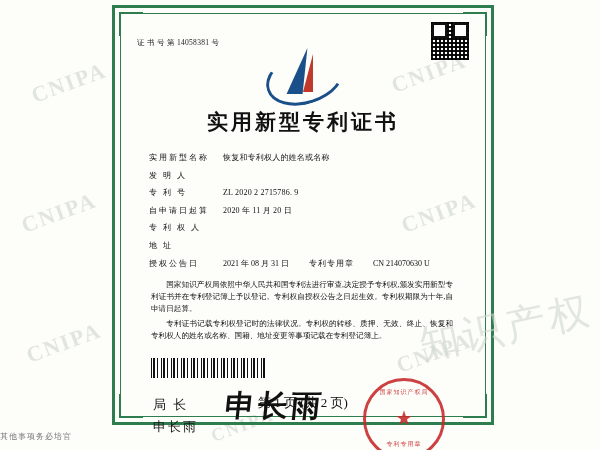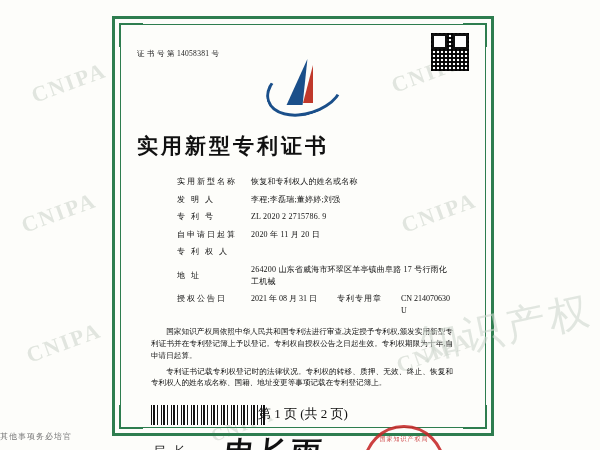--- a/index.html
+++ b/index.html
@@ -34,21 +34,21 @@
     font-weight: bold;
     letter-spacing: 2px;
     opacity: 0.75;
     font-family: "Liberation Serif", serif;
     white-space: nowrap;
   }
   
   .frame-outer {
     position: absolute;
     left: 112px;
-    top: 16px;
+    top: 5px;
     width: 376px;
     height: 414px;
     border: 3px solid #2e7d4f;
     background: transparent;
     z-index: 2;
   }
   .frame-inner {
     position: absolute;
     left: 5px;
     top: 5px;
@@ -139,41 +139,41 @@
     left: 6px; top: 6px;
     width: 74px; height: 46px;
     border: 3px solid #1a4f8a;
     border-radius: 50%;
     border-right-color: transparent;
     border-top-color: transparent;
     transform: rotate(-18deg);
   }
 
   .title {
+    text-align: center;
     font-family: "Liberation Serif", serif;
     font-weight: bold;
     font-size: 21px;
     letter-spacing: 3px;
     color: #111;
-    margin-top: 15px;
+    margin-top: 2px;
   }
 
   .fields {
     margin-top: 16px;
     padding: 0 14px 0 12px;
     font-family: "Liberation Serif", serif;
     font-size: 8px;
     line-height: 1.45;
     color: #111;
   }
   .field-row {
     display: flex;
-    align-items: center;
+    align-items: flex-start;
     margin-bottom: 6px;
-    margin-left: 28px;
   }
   .field-label {
     width: 74px;
     flex: 0 0 74px;
     letter-spacing: 2px;
     white-space: nowrap;
   }
   .field-value {
     flex: 1;
     letter-spacing: 0.2px;
@@ -343,36 +343,34 @@
 
       <div class="title">实用新型专利证书</div>
 
       <div class="fields">
         <div class="field-row">
           <div class="field-label">实用新型名称</div>
           <div class="field-value">恢复和专利权人的姓名或名称</div>
         </div>
         <div class="field-row">
           <div class="field-label">发  明  人</div>
-          <div class="field-value">李程;李磊瑞;董婷婷;刘强</div>
         </div>
         <div class="field-row">
           <div class="field-label">专  利  号</div>
           <div class="field-value">ZL 2020 2 2715786. 9</div>
         </div>
         <div class="field-row">
           <div class="field-label">自申请日起算</div>
           <div class="field-value">2020 年 11 月 20 日</div>
         </div>
         <div class="field-row">
           <div class="field-label">专 利 权 人</div>
         </div>
         <div class="field-row">
           <div class="field-label">地      址</div>
-          <div class="field-value">264200 山东省威海市环翠区羊亭镇曲阜路 17 号行雨化工机械</div>
         </div>
         <div class="field-row tight">
           <div class="dual">
             <div class="seg left">
               <div class="lab">授权公告日</div>
               <div>2021 年 08 月 31 日</div>
             </div>
             <div class="seg right">
               <div class="lab">专利专用章</div>
               <div>CN 214070630 U</div>

